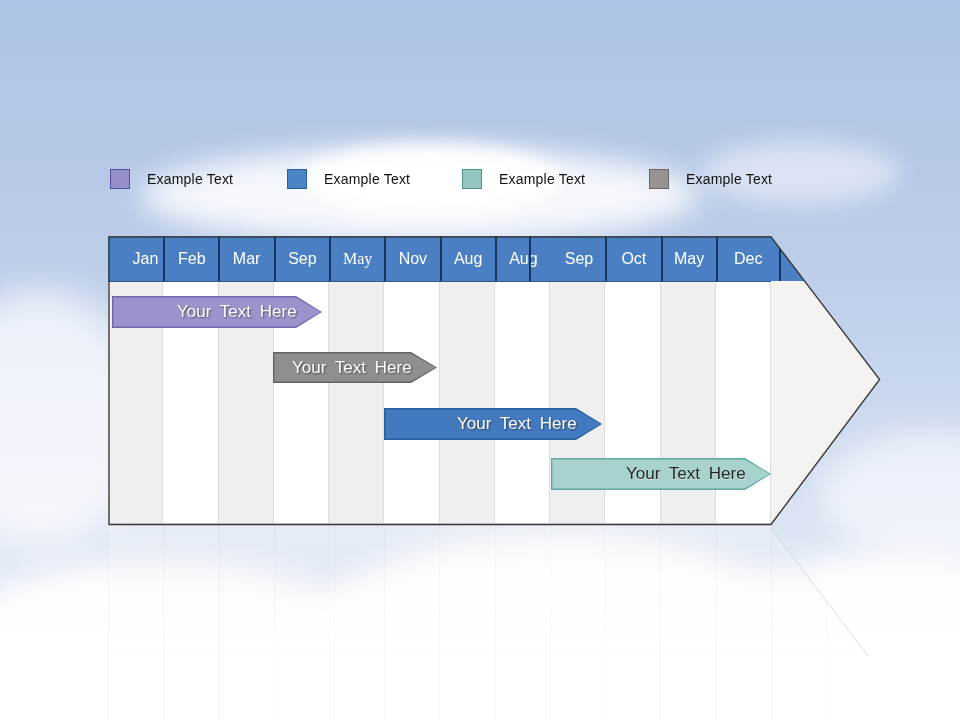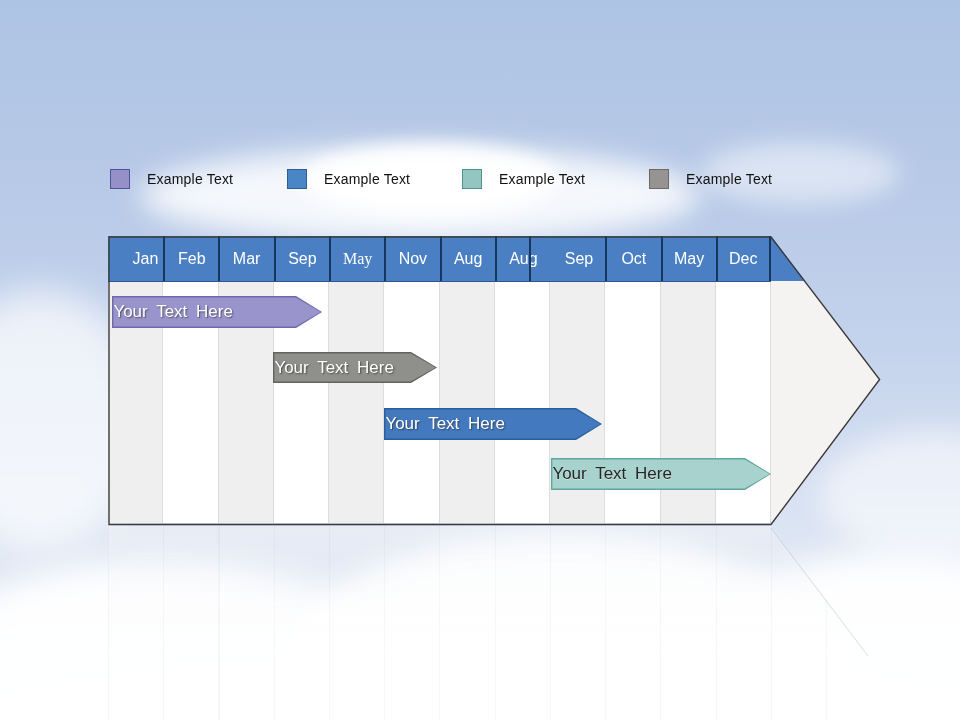--- a/index.html
+++ b/index.html
@@ -36,21 +36,21 @@
     display:flex;align-items:center;justify-content:center;color:#fff;font-size:16px;}
   .month-cell:first-child{border-left:none;}
   .month-cell.last{border-right:2px solid #16365c;}
   .tl-body{position:absolute;left:0;top:45px;width:663px;height:242px;border-top:1px solid #2c5791;}
   .tl-col{position:absolute;top:0;height:242px;box-sizing:border-box;border-right:1px solid #dcdcdc;}
   .tl-col.odd{background:#efefef;}
   .tl-col.even{background:#ffffff;}
   .bars-layer{position:absolute;left:0;top:0;width:772px;height:287px;}
 
   .bar{position:absolute;clip-path:polygon(0 0,calc(100% - 26px) 0,100% 50%,calc(100% - 26px) 100%,0 100%);}
-  .bar-fill{position:absolute;inset:1.4px;display:flex;align-items:center;justify-content:flex-start;
+  .bar-fill{position:absolute;inset:1.4px;display:flex;align-items:center;justify-content:flex-end;
     clip-path:polygon(0 0,calc(100% - 25px) 0,100% 50%,calc(100% - 25px) 100%,0 100%);}
   .bar-label{font-size:17px;word-spacing:4px;white-space:nowrap;margin-right:24px;
     text-shadow:1px 1px 1.5px rgba(30,30,30,0.6);}
   .bar-label.dark-text{text-shadow:0 1px 0 rgba(255,255,255,0.45);}
 
   .tl-outline{position:absolute;left:0;top:0;pointer-events:none;}
 
   
   .reflection{position:absolute;left:108px;top:526px;width:774px;height:200px;opacity:.55;
     clip-path:polygon(0 0,663px 0,772px 143.5px,663px 287px,0 287px);
@@ -126,21 +126,21 @@
             </div>
             <div class="month-cell" style="left: 421px; width: 74px; padding-left: 24px;">
               <span>Sep</span>
             </div>
             <div class="month-cell" style="left: 497.25px; width: 55.25px;">
               <span>Oct</span>
             </div>
             <div class="month-cell" style="left: 552.5px; width: 55.25px;">
               <span>May</span>
             </div>
-            <div class="month-cell last" style="left: 607.75px; width: 55px;">
+            <div class="month-cell last" style="left: 607.75px; width: 65px;">
               <span>Dec</span>
             </div>
           </div>
       </div>
       <div class="tl-body">
           <div class="tl-col odd" style="left: 0px; width: 55.25px;"></div>
           <div class="tl-col even" style="left: 55.25px; width: 55.25px;"></div>
           <div class="tl-col odd" style="left: 110.5px; width: 55.25px;"></div>
           <div class="tl-col even" style="left: 165.75px; width: 55.25px;"></div>
           <div class="tl-col odd" style="left: 221px; width: 55.25px;"></div>

